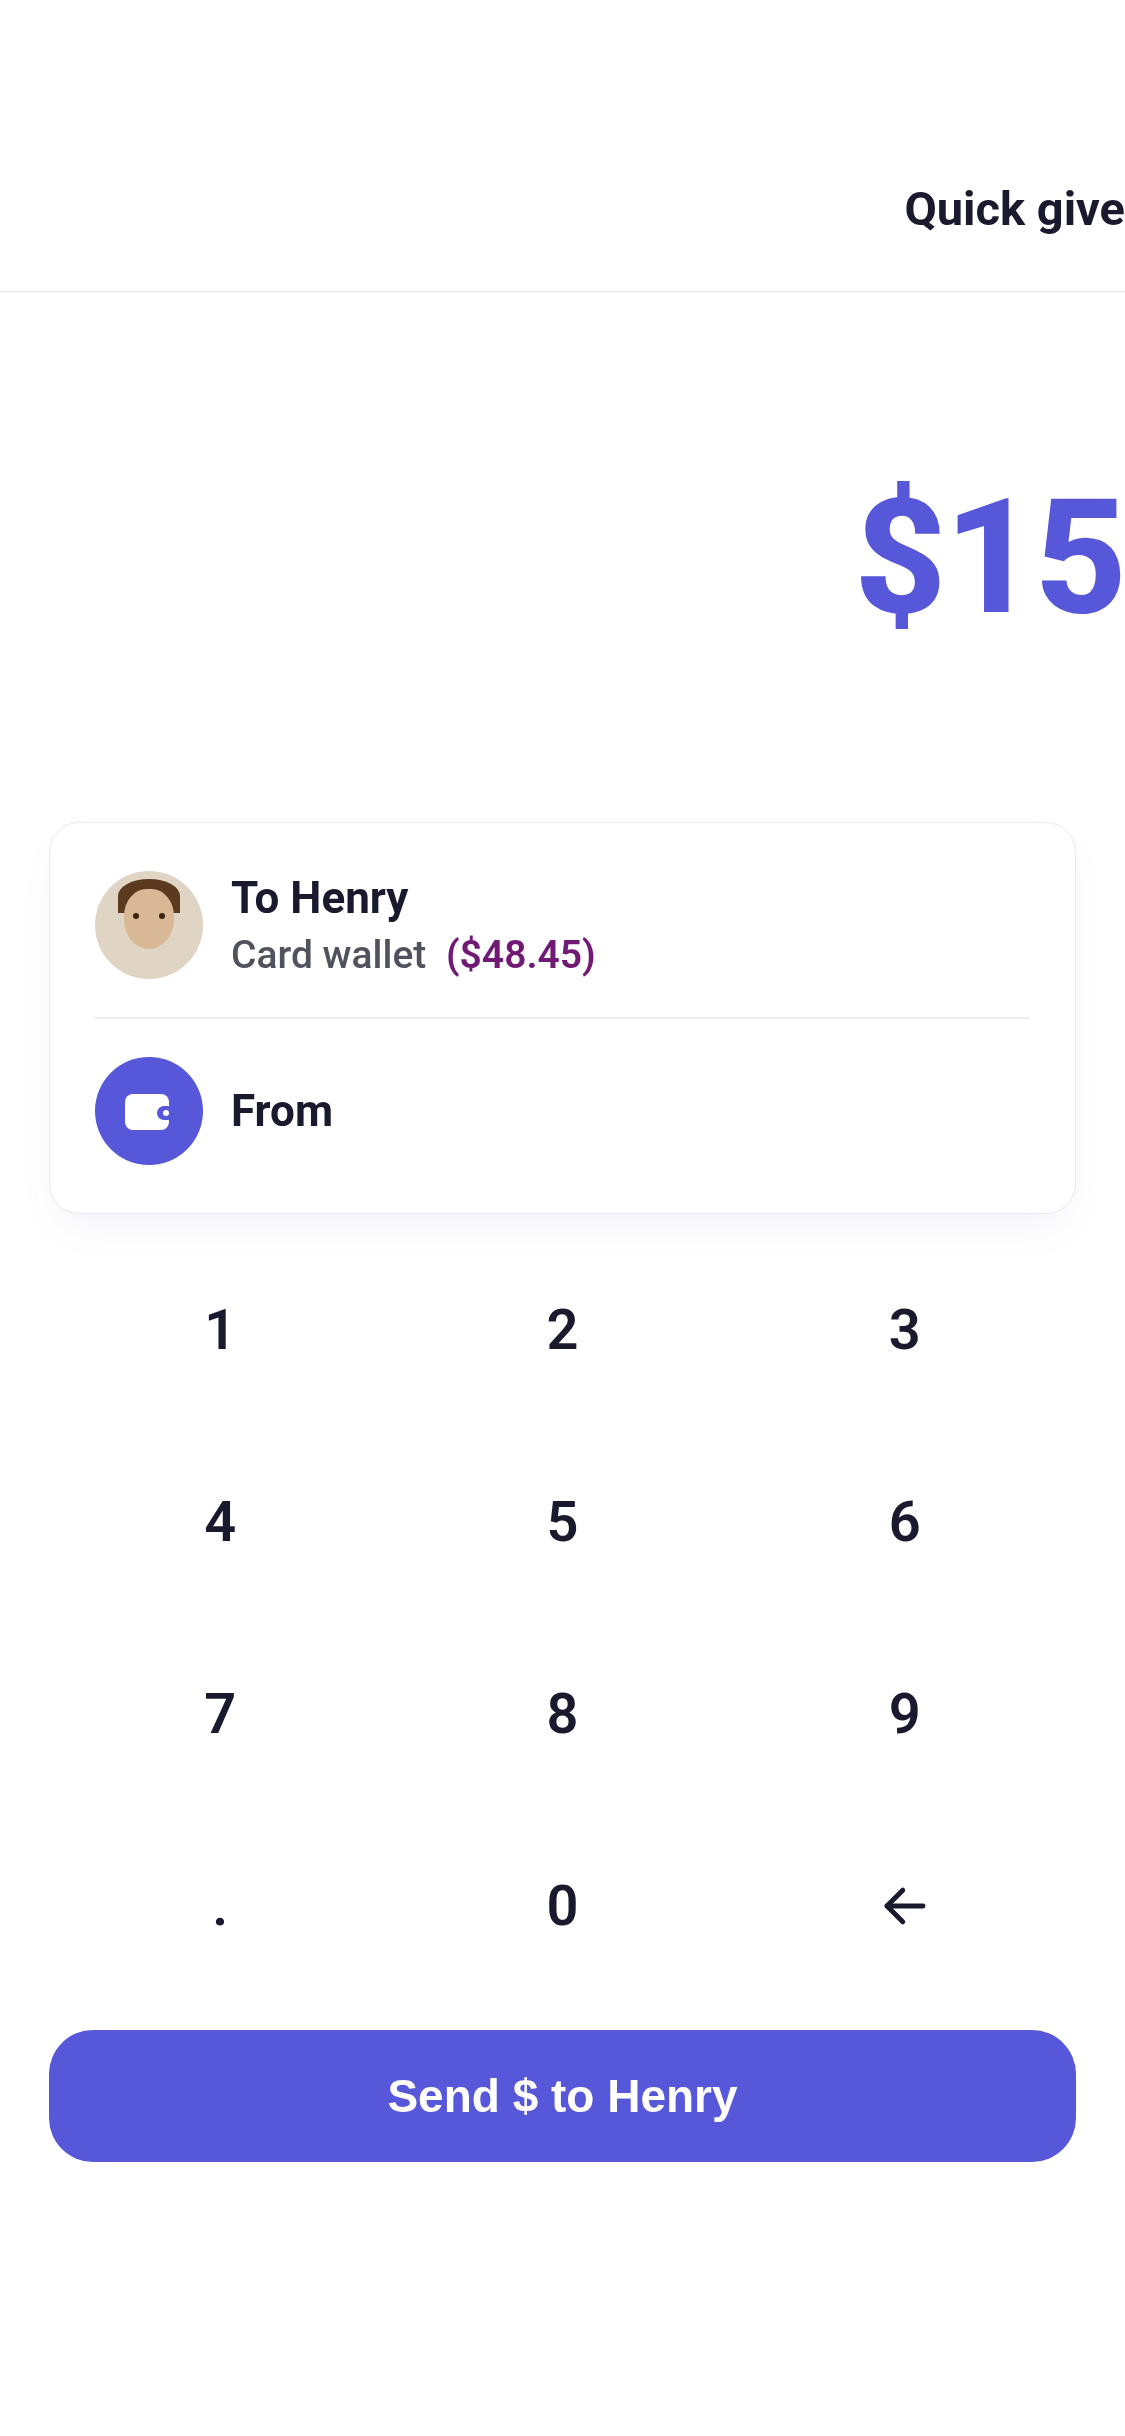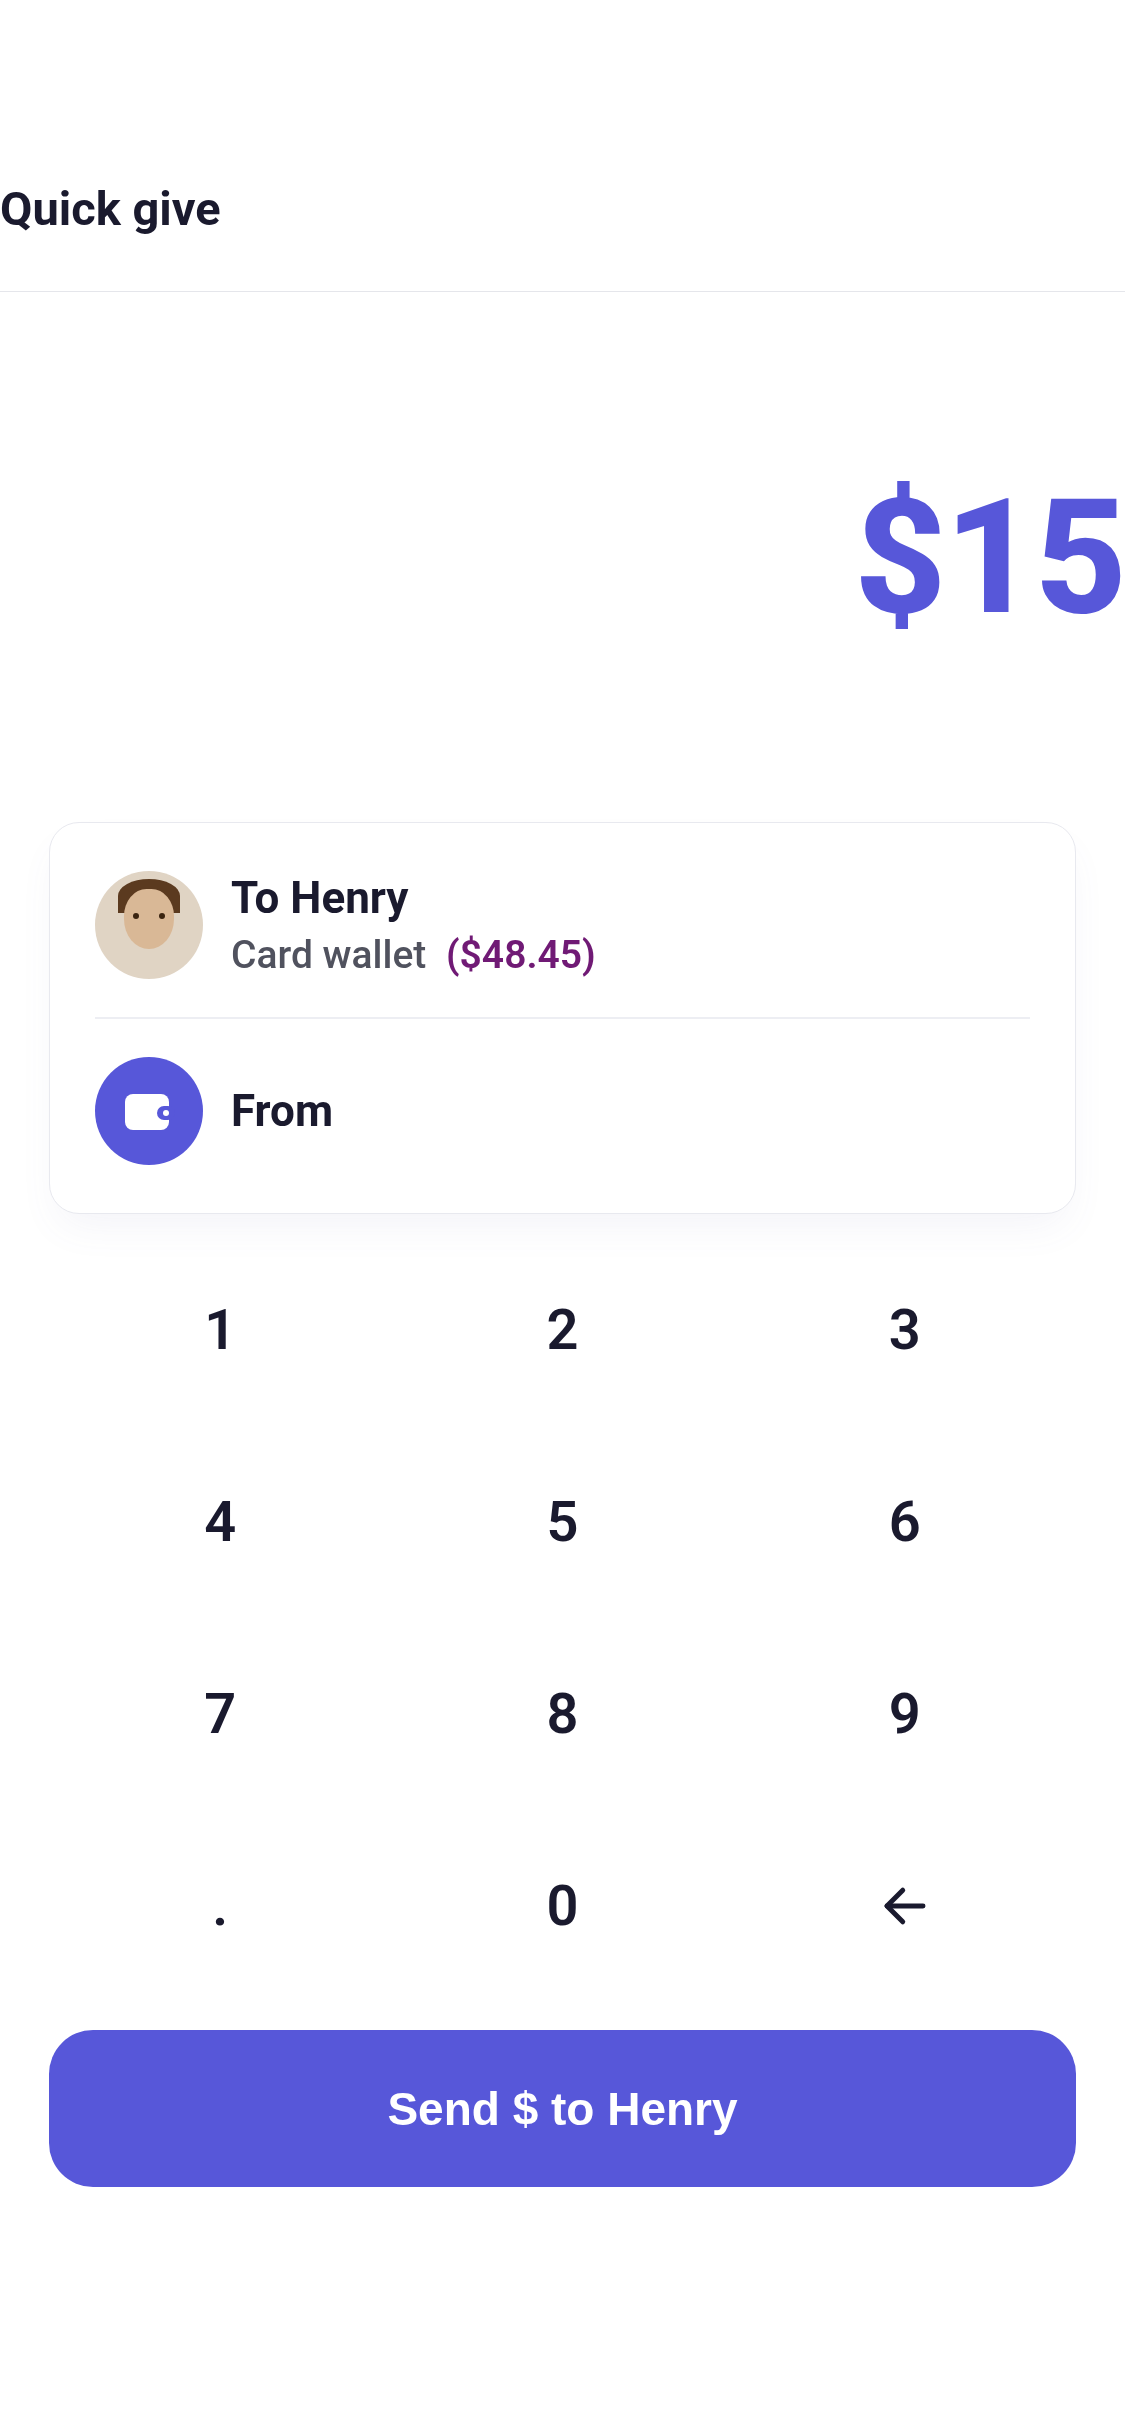--- a/index.html
+++ b/index.html
@@ -12,21 +12,21 @@
       width: 1125px;
       height: 2436px;
       background: #ffffff;
       font-family: -apple-system, BlinkMacSystemFont, 'Segoe UI', Roboto, Helvetica, Arial, sans-serif;
       overflow: hidden;
     }
     .header {
       height: 292px;
       display: flex;
       align-items: flex-end;
-      justify-content: flex-start;
+      justify-content: flex-end;
       padding-bottom: 55px;
       border-bottom: 1px solid #e5e6eb;
     }
     .header-title {
       font-size: 47px;
       font-weight: 700;
       color: #1a1a2e;
     }
     .amount-section {
       height: 530px;
@@ -145,21 +145,21 @@
     }
     .key.backspace svg {
       width: 54px;
       height: 54px;
     }
     .footer {
       padding: 28px 49px 0;
     }
     .send-btn {
       width: 100%;
-      height: 157px;
+      height: 132px;
       background: #5757d9;
       border: none;
       border-radius: 44px;
       color: #ffffff;
       font-size: 46px;
       font-weight: 700;
       cursor: pointer;
       display: flex;
       align-items: center;
       justify-content: center;

